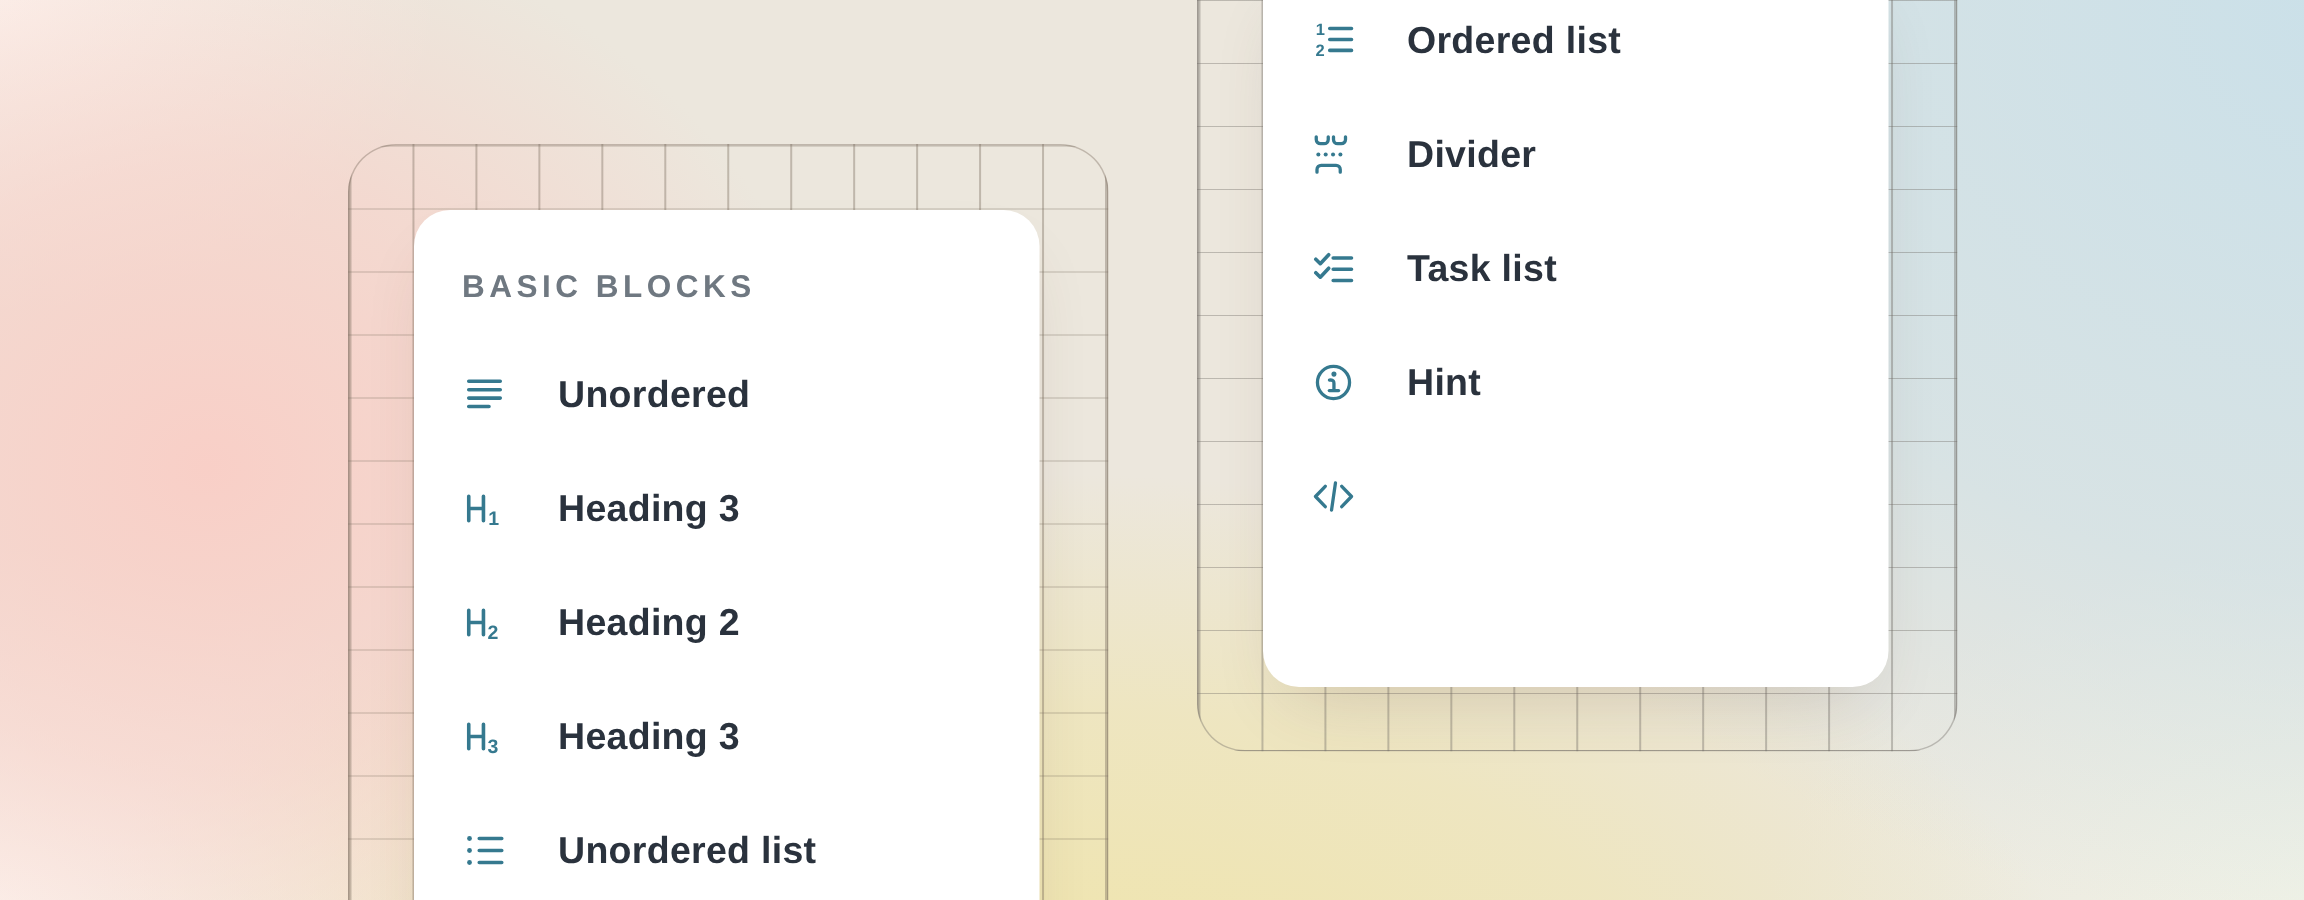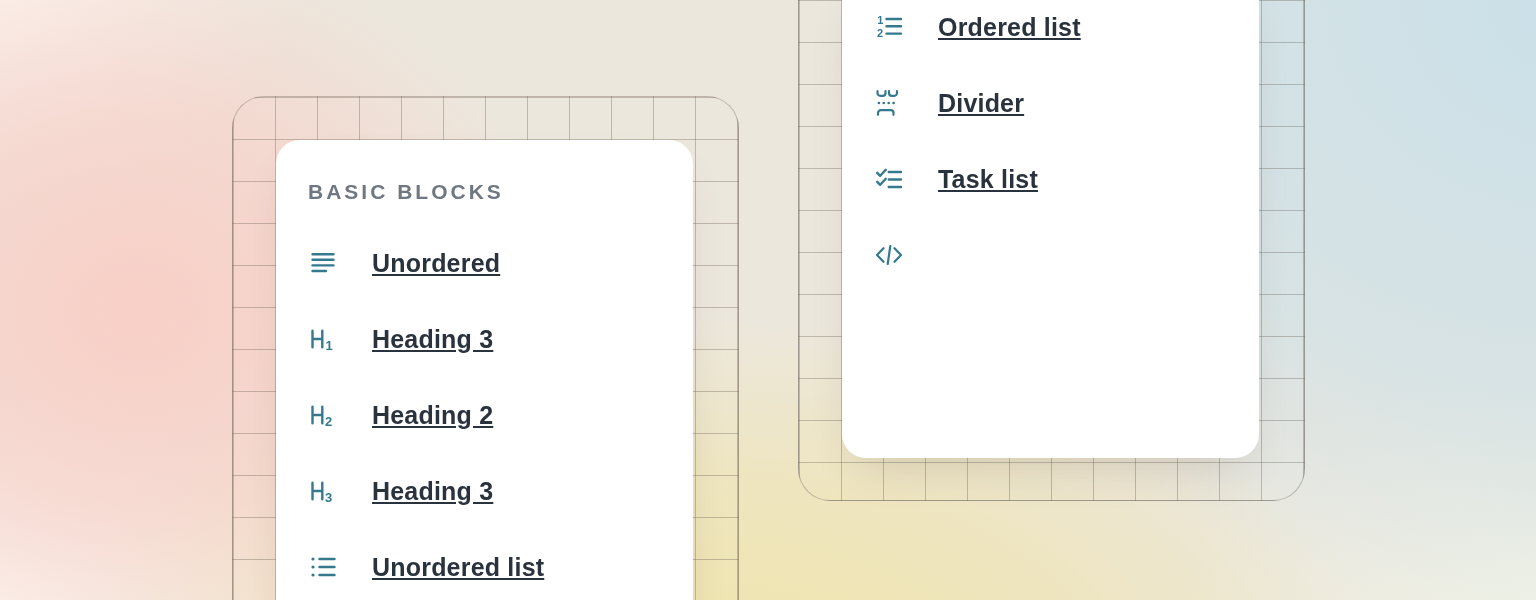--- a/index.html
+++ b/index.html
@@ -31,21 +31,21 @@
   }
   .card-left{left:276px;top:140px;width:417px;height:530px;padding:36px 32px 0;}
   .card-right{left:842px;top:-24px;width:417px;height:482px;padding:28px 32px 0;}
   .menu-title{
     font-size:21px;line-height:32px;font-weight:700;letter-spacing:3px;
     color:#6F7881;margin:0 0 32px 0;
   }
   .menu-item{display:flex;align-items:center;gap:34px;height:46px;margin-bottom:30px;cursor:pointer;}
   .menu-item .icon{width:30px;height:30px;flex:0 0 30px;color:#35798F;}
   .menu-item .icon svg{display:block;width:30px;height:30px;}
-  .menu-item .label{font-size:25px;font-weight:700;color:#2A323D;letter-spacing:.2px;text-decoration:underline;}
+  .menu-item .label{font-size:25px;font-weight:700;color:#2A323D;letter-spacing:.2px;}
   svg .st{stroke:currentColor;stroke-width:2.4;fill:none;stroke-linecap:round;stroke-linejoin:round;}
   svg .st2{stroke:currentColor;stroke-width:2.2;fill:none;stroke-linecap:round;stroke-linejoin:round;}
   svg .fl{fill:currentColor;stroke:none;}
   svg text{fill:currentColor;font-family:"Liberation Sans",sans-serif;font-weight:700;}
 </style>
 </head>
 <body>
 
 <div class="stage">
 
@@ -138,20 +138,31 @@
     <div class="menu-item">
       <span class="icon">
         <svg viewBox="0 0 30 30">
             <path class="st" d="M3.2 8.8 L6.2 11.8 L11.8 5.8 M3.2 17.8 L6.2 20.8 L11.8 14.8"></path>
             <path class="st" d="M14.8 8 H27 M14.8 15.5 H27 M14.8 23 H27"></path>
           </svg>
       </span>
       <span class="label">Task list</span>
     </div>
 
+    <div class="menu-item">
+      <span class="icon">
+        <svg viewBox="0 0 30 30">
+            <circle class="st2" cx="15" cy="15" r="10.7"></circle>
+            <circle class="fl" cx="15.3" cy="9.4" r="1.7"></circle>
+            <path class="st2" d="M12.3 13.4 c2.9 -0.4 3 1.2 3 2.2 V20"></path>
+            <path class="st2" d="M12.2 20.4 h6.2"></path>
+          </svg>
+      </span>
+      <span class="label">Hint</span>
+    </div>
 
 
     <div class="menu-item">
       <span class="icon">
         <svg viewBox="0 0 30 30">
             <path class="st2" d="M9.5 8.2 L3 15 L9.5 21.8 M20.5 8.2 L27 15 L20.5 21.8 M16.3 6 L13.7 24"></path>
           </svg>
       </span>
     </div>
   </div>

